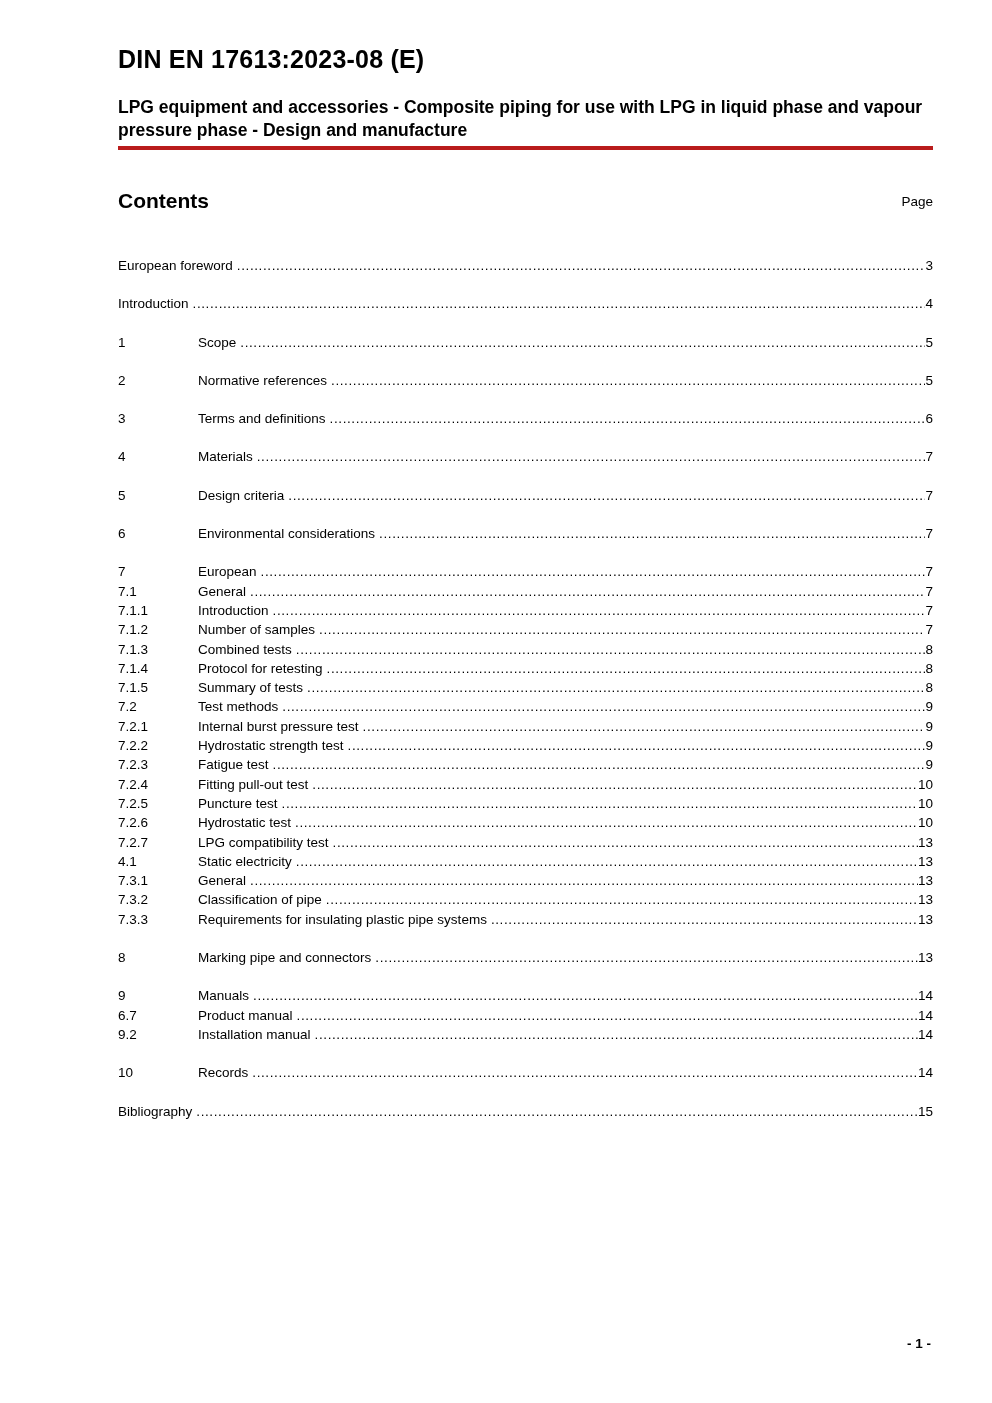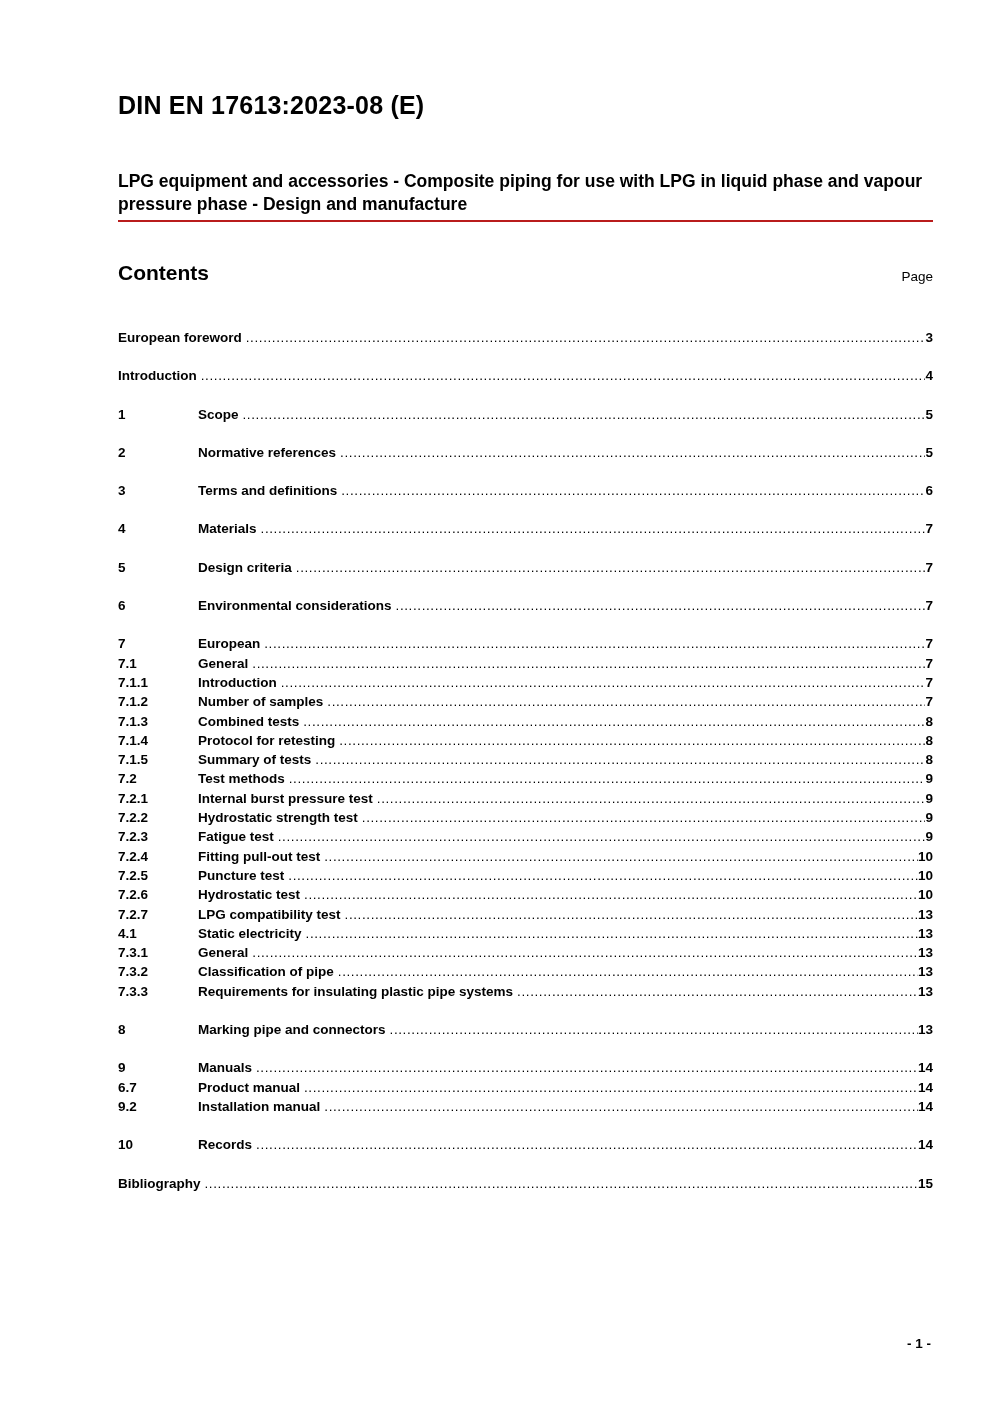--- a/index.html
+++ b/index.html
@@ -6,44 +6,44 @@
   html, body {
     margin: 0; padding: 0;
     width: 992px; height: 1403px;
     background: #ffffff;
     color: #000000;
     font-family: "Liberation Sans", "DejaVu Sans", sans-serif;
   }
   .page {
     position: relative;
     width: 992px; height: 1403px;
-    padding: 92px 59px 0 118px;
+    padding: 46px 59px 0 118px;
     overflow: hidden;
   }
   
   .doc-number {
     margin: 0;
     font-size: 25px;
     line-height: 26px;
     font-weight: bold;
     letter-spacing: 0.2px;
   }
   .doc-title {
-    margin-top: 52px;
+    margin-top: 24px;
     font-size: 17.5px;
     line-height: 23px;
     font-weight: bold;
     padding-bottom: 4px;
-    border-bottom: 2px solid #b91c1c;
+    border-bottom: 4px solid #b91c1c;
   }
   
   .contents-row {
     margin-top: 40px;
     display: flex;
-    align-items: flex-end;
+    align-items: center;
     justify-content: space-between;
   }
   .contents-heading {
     margin: 0;
     font-size: 21px;
     line-height: 22px;
     font-weight: bold;
   }
   .page-col-label {
     font-size: 13.5px;
@@ -52,21 +52,21 @@
   
   .toc {
     margin-top: 44px;
   }
   .toc-group { margin-bottom: 19px; }
   .toc-row {
     display: flex;
     align-items: center;
     font-size: 13.5px;
     line-height: 19.3px;
-    font-weight: bold;
+    font-weight: normal;
   }
   .toc-num {
     flex: 0 0 80px;
     white-space: nowrap;
   }
   .toc-title { white-space: nowrap; }
   .toc-leader {
     flex: 1 1 auto;
     overflow: hidden;
     white-space: nowrap;

